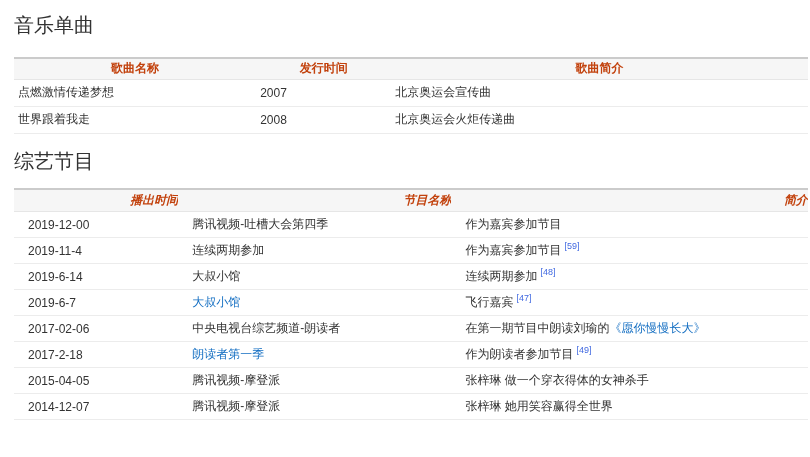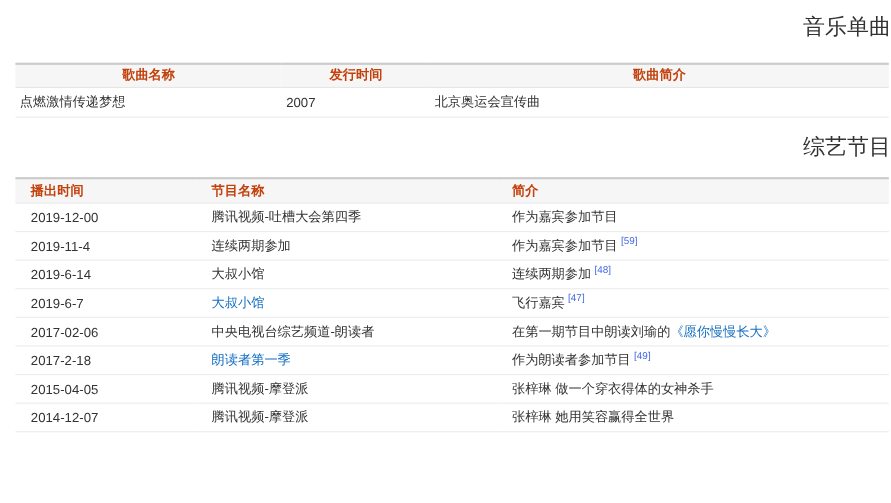--- a/index.html
+++ b/index.html
@@ -10,21 +10,20 @@
     overflow: hidden;
     font-family: "Liberation Sans", "DejaVu Sans", sans-serif;
     color: #333333;
   }
   .section-title {
     font-size: 20px;
     font-weight: 400;
     color: #333333;
     margin: 0 0 0 14px;
     line-height: 28px;
-    text-align: right;
   }
   .title-music { padding-top: 11px; margin-bottom: 18px; }
   .title-variety { padding-top: 13px; margin-bottom: 13px; }
   table.data-table {
     width: 794px;
     margin-left: 14px;
     border-collapse: collapse;
     table-layout: fixed;
     border-top: 2px solid #cbcbcb;
     font-size: 12px;
@@ -41,21 +40,21 @@
     border-bottom: 1px solid #ececec;
     white-space: nowrap;
     overflow: hidden;
     color: #333333;
   }
   .t-music th { height: 21px; text-align: center; padding: 0 4px; }
   .t-music td { height: 27px; padding: 0 4px; }
   .t-music col.c1 { width: 30.5%; }
   .t-music col.c2 { width: 17%; }
   .t-music col.c3 { width: 52.5%; }
-  .t-variety th { height: 23px; text-align: left; padding: 0 0 0 14px; }
+  .t-variety th { height: 23px; text-align: right; padding: 0 0 0 14px; font-style: italic; }
   .t-variety td { height: 26px; padding: 0 0 0 14px; }
   .t-variety col.c1 { width: 20.7%; }
   .t-variety col.c2 { width: 34.4%; }
   .t-variety col.c3 { width: 44.9%; }
   a.link {
     color: #136ec2;
     text-decoration: none;
     cursor: pointer;
   }
   sup.ref {
@@ -82,20 +81,25 @@
           <th>歌曲名称</th>
           <th>发行时间</th>
           <th>歌曲简介</th>
         </tr>
       </thead>
     <tbody>
         <tr>
           <td><span>点燃激情传递梦想</span></td>
           <td><span>2007</span></td>
           <td><span>北京奥运会宣传曲</span></td>
+        </tr>
+        <tr>
+          <td><span>世界跟着我走</span></td>
+          <td><span>2008</span></td>
+          <td><span>北京奥运会火炬传递曲</span></td>
         </tr>
       </tbody>
   </table>
 </div>
 
 <div class="section">
   <h2 class="section-title title-variety">综艺节目</h2>
   <table class="data-table t-variety">
     <colgroup>
       <col class="c1">

